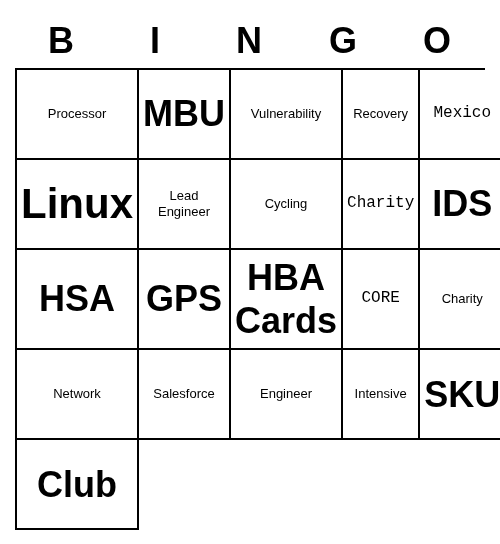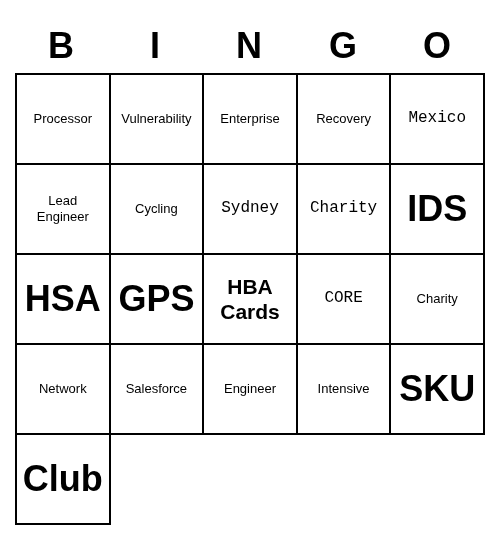--- a/index.html
+++ b/index.html
@@ -61,21 +61,21 @@
     .text-small {
       font-size: 13px;
     }
 
     .text-medium {
       font-size: 16px;
       font-family: Liberation Mono, monospace;
     }
 
     .text-large {
-      font-size: 21px;
+      font-size: 36px;
       font-weight: bold;
     }
 
     .text-xlarge {
       font-size: 36px;
       font-weight: bold;
     }
 
     .text-xxlarge {
       font-size: 42px;
@@ -91,39 +91,39 @@
       <div class="bingo-header-cell">I</div>
       <div class="bingo-header-cell">N</div>
       <div class="bingo-header-cell">G</div>
       <div class="bingo-header-cell">O</div>
     </div>
   <div class="bingo-grid">
   <div class="bingo-cell">
         <span class="text-small">Processor</span>
       </div>
       <div class="bingo-cell">
-        <span class="text-small">Vulnerability</span>
+        <span class="text-xlarge">MBU</span>
       </div>
       <div class="bingo-cell">
-        <span class="text-small">Enterprise</span>
+        <span class="text-small">Vulnerability</span>
       </div>
       <div class="bingo-cell">
         <span class="text-small">Recovery</span>
       </div>
       <div class="bingo-cell">
         <span class="text-medium">Mexico</span>
       </div>
       <div class="bingo-cell">
+        <span class="text-xxlarge">Linux</span>
+      </div>
+      <div class="bingo-cell">
         <span class="text-small">Lead<br>Engineer</span>
       </div>
       <div class="bingo-cell">
         <span class="text-small">Cycling</span>
-      </div>
-      <div class="bingo-cell">
-        <span class="text-medium">Sydney</span>
       </div>
       <div class="bingo-cell">
         <span class="text-medium">Charity</span>
       </div>
       <div class="bingo-cell">
         <span class="text-xlarge">IDS</span>
       </div>
       <div class="bingo-cell">
         <span class="text-xlarge">HSA</span>
       </div>

